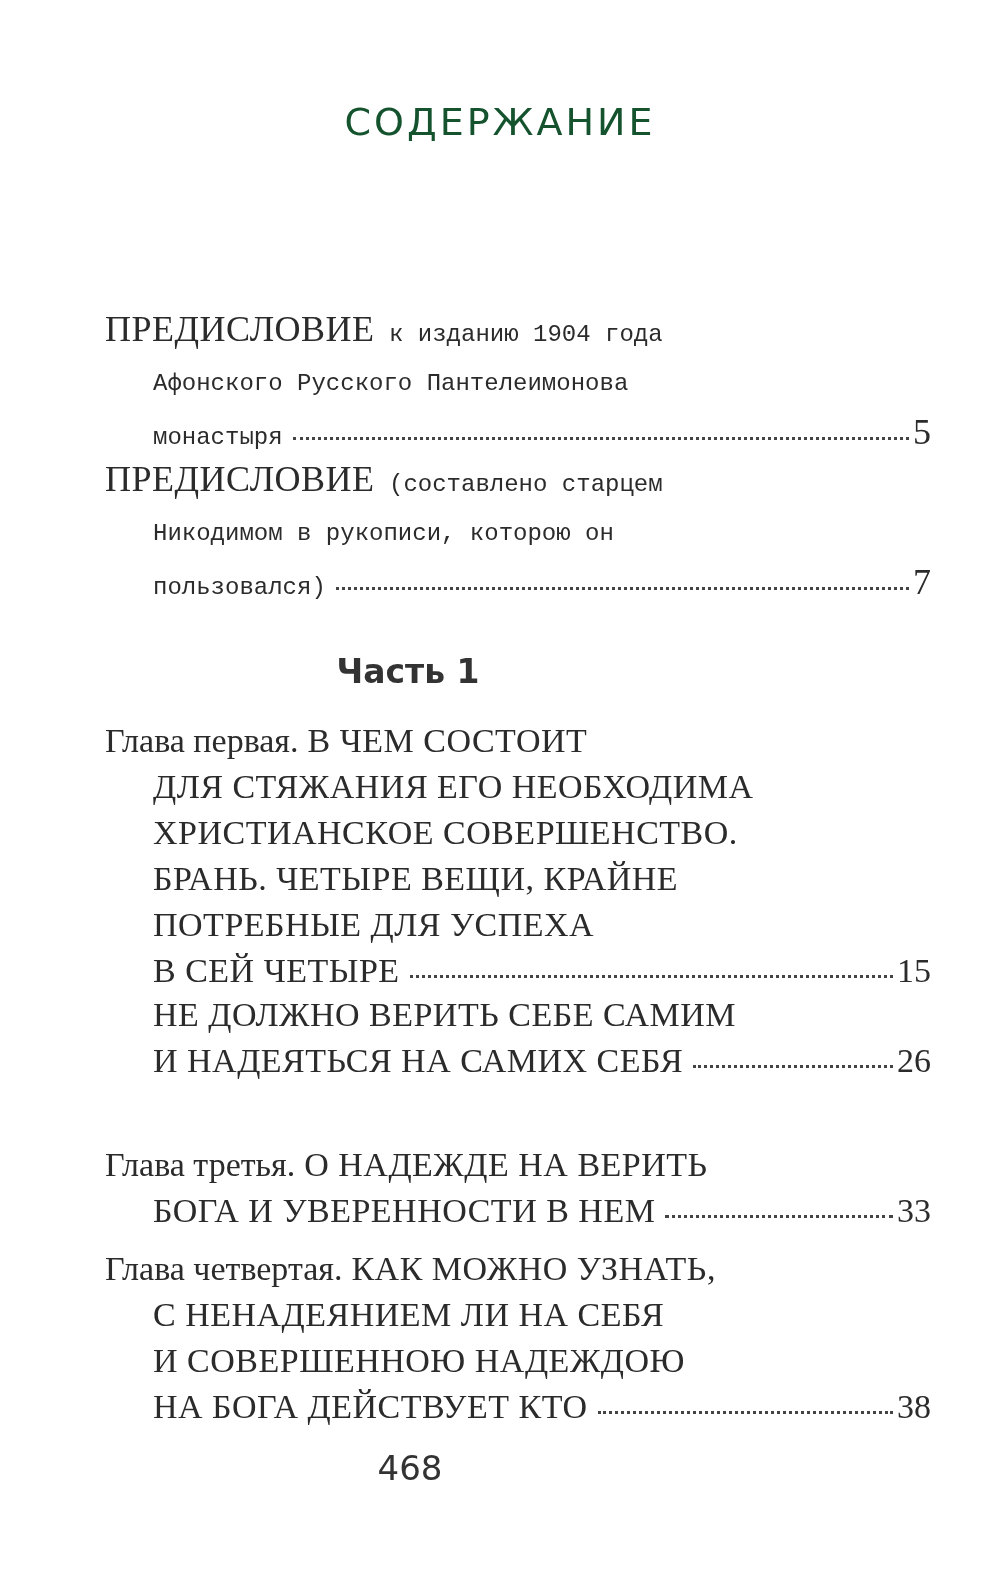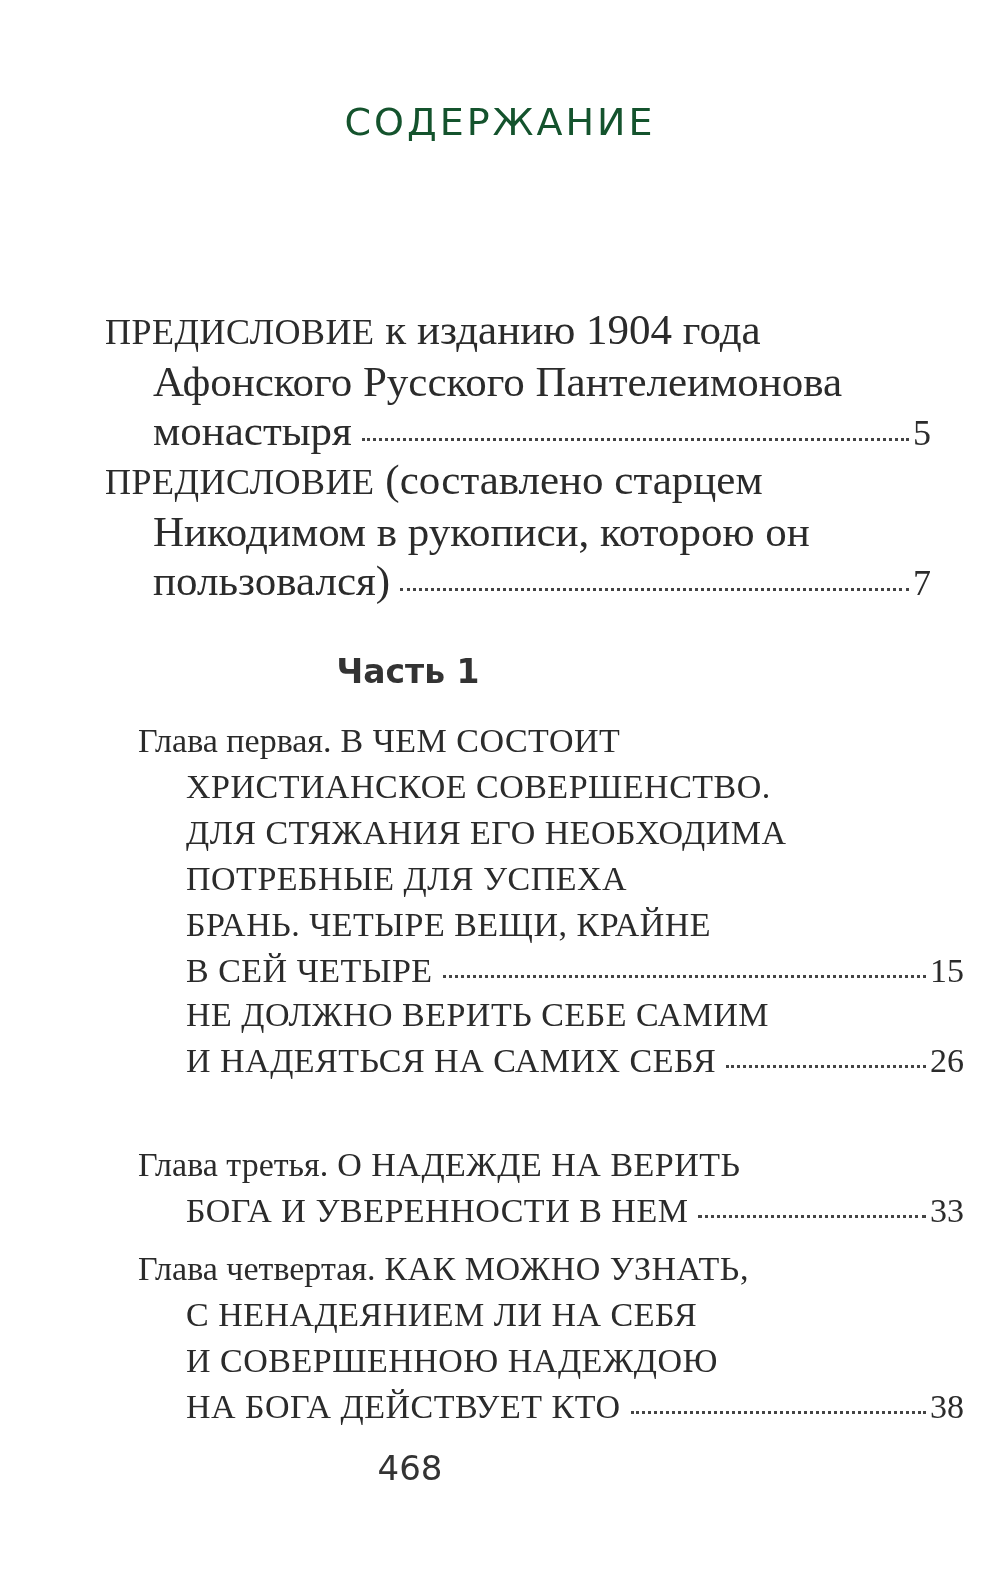--- a/index.html
+++ b/index.html
@@ -65,26 +65,26 @@
       top: -4px;
     }
     .entry .line.last .num {
       flex: 0 0 auto;
     }
     .entry.pref .lead {
       font-size: 36px;
       letter-spacing: 0.5px;
     }
     .entry.pref .rest {
-      font-size: 43px;
+      font-size: 24px;
+      font-family: Liberation Mono, monospace;
     }
     .entry.chap {
       font-size: 34px;
       line-height: 46px;
-      margin-left: 33px;
     }
     .entry.chap .caps {
       letter-spacing: 0.5px;
     }
     .part-heading {
       position: absolute;
       left: 0;
       width: 816px;
       top: 652px;
       text-align: center;
@@ -128,24 +128,24 @@
       <span class="txt rest">пользовался)</span>
       <span class="dots"></span>
       <span class="num">7</span>
     </span>
   </div>
 
   <div class="part-heading">Часть 1</div>
 
   <div class="entry chap" style="top:718px;">
     <span class="line"><span>Глава первая.</span><span class="caps"> В ЧЕМ СОСТОИТ</span></span>
+    <span class="line indent caps">ДЛЯ СТЯЖАНИЯ ЕГО НЕОБХОДИМА</span>
     <span class="line indent caps">ХРИСТИАНСКОЕ СОВЕРШЕНСТВО.</span>
-    <span class="line indent caps">ДЛЯ СТЯЖАНИЯ ЕГО НЕОБХОДИМА</span>
+    <span class="line indent caps">БРАНЬ. ЧЕТЫРЕ ВЕЩИ, КРАЙНЕ</span>
     <span class="line indent caps">ПОТРЕБНЫЕ ДЛЯ УСПЕХА</span>
-    <span class="line indent caps">БРАНЬ. ЧЕТЫРЕ ВЕЩИ, КРАЙНЕ</span>
     <span class="line indent last">
       <span class="txt caps">В СЕЙ ЧЕТЫРЕ</span>
       <span class="dots"></span>
       <span class="num">15</span>
     </span>
   </div>
 
   <div class="entry chap" style="top:992px;">
     <span class="line indent caps">НЕ ДОЛЖНО ВЕРИТЬ СЕБЕ САМИМ</span>
     <span class="line indent last">

